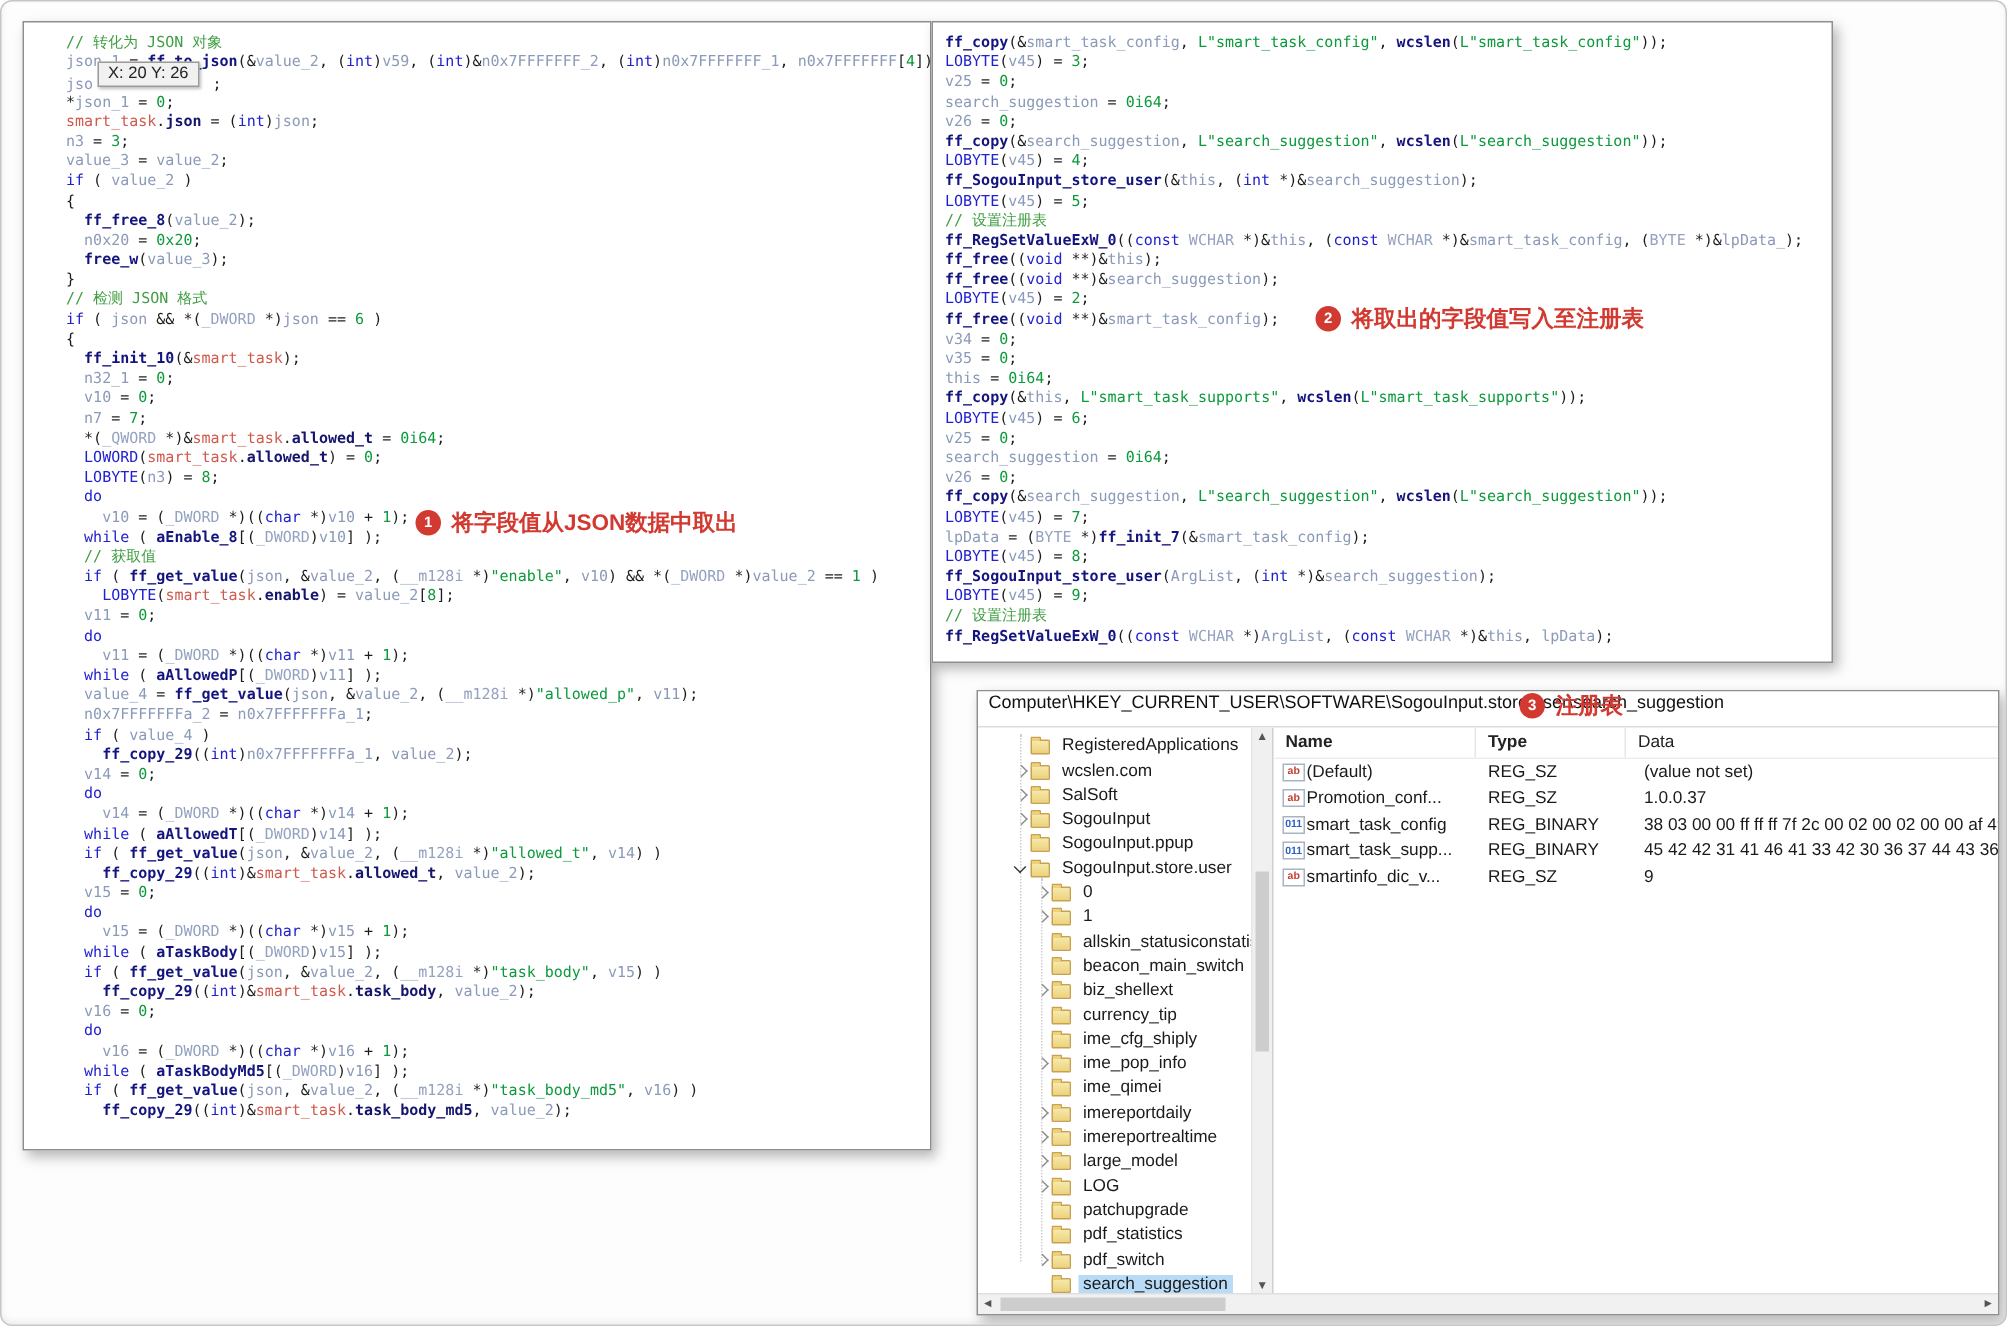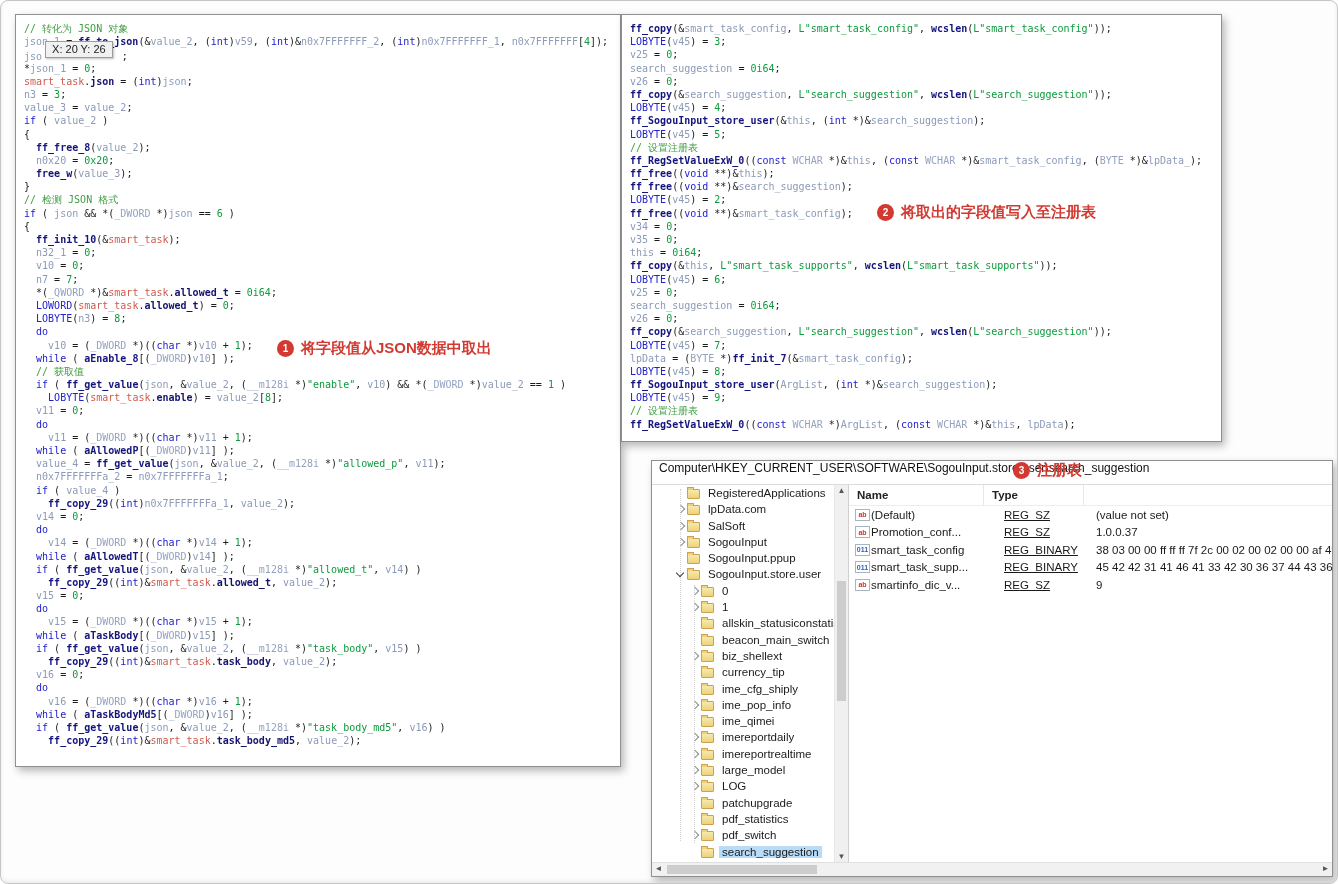--- a/index.html
+++ b/index.html
@@ -1,21 +1,21 @@
 <!DOCTYPE html>
 <html><head>
 <meta charset="utf-8">
 <style>
   html,body{margin:0;padding:0;background:#ffffff;}
   .frame{position:relative;width:1338px;height:884px;box-sizing:border-box;
          background:#fdfdfd;border:1px solid #c6c6c6;border-radius:8px;overflow:hidden;
          box-shadow:inset 0 -2px 4px rgba(0,0,0,.07);}
   .panel{position:absolute;background:#ffffff;border:1px solid #8f8f8f;
          box-shadow:3px 4px 8px rgba(0,0,0,.28);box-sizing:border-box;}
-  #panel-left{left:14px;top:13px;width:606px;height:753px;}
+  #panel-left{left:14px;top:13px;width:606px;height:753px;padding-left:20px;}
   #panel-right{left:620px;top:13px;width:601px;height:428px;}
   #panel-reg{left:650px;top:459px;width:682px;height:417px;}
 
   
   .code{padding:7px 8px;font:10px/13.2px "DejaVu Sans Mono",monospace;white-space:pre;overflow:hidden;}
   .code-line{height:13.2px;white-space:pre;}
   .tk-p{color:#1c1c1c}
   .tk-k{color:#2121cf}
   .tk-t{color:#94a2c0}
   .tk-v{color:#8b9ab8}
@@ -41,21 +41,21 @@
   #callout-3{left:1012px;top:460px;}
 
   
   .reg-address{height:23px;line-height:23px;padding:0 7px;font:12px "Liberation Sans",sans-serif;
                color:#111;border-bottom:1px solid #dcdcdc;white-space:nowrap;overflow:hidden;background:#fff;}
   .reg-body{position:absolute;top:24px;left:0;right:0;bottom:13px;display:flex;overflow:hidden;}
   .reg-tree{position:relative;width:182px;overflow:hidden;font:11.5px "Liberation Sans",sans-serif;color:#1a1a1a;padding-top:2px;box-sizing:border-box;}
   .guide{position:absolute;border-left:1px dotted #cfcfcf;width:0;}
   #g1{left:28px;top:4px;height:352px;}
   #g2{left:42px;top:100px;height:258px;}
-  .tree-row{display:flex;align-items:flex-start;height:16.3px;white-space:nowrap;position:relative;z-index:2;}
+  .tree-row{display:flex;align-items:flex-end;height:16.3px;white-space:nowrap;position:relative;z-index:2;}
   .tree-row.lvl2{padding-left:22px;}
   .tree-row.lvl3{padding-left:36px;}
   .chev{width:13px;height:12px;position:relative;flex:none;}
   .chev.r::before{content:"";position:absolute;left:4px;top:3px;width:5px;height:5px;
                   border-right:1px solid #8e8e8e;border-top:1px solid #8e8e8e;transform:rotate(45deg);}
   .chev.d::before{content:"";position:absolute;left:3px;top:2px;width:5px;height:5px;
                   border-right:1px solid #3a3a3a;border-top:1px solid #3a3a3a;transform:rotate(135deg);}
   .folder{flex:none;width:13px;height:10px;margin:2px 5px 0 0;position:relative;border-radius:1px;
           background:linear-gradient(#f7e9ab,#ecd27c);border:1px solid #c9a24f;box-sizing:border-box;}
   .folder::before{content:"";position:absolute;top:-3px;left:-1px;width:5px;height:2px;
@@ -74,22 +74,22 @@
   .h-name{width:135px;font-weight:bold;}
   .h-type{width:100px;font-weight:bold;}
   .h-data{flex:1;border-right:none !important;}
   .vrow{display:flex;align-items:center;height:17.5px;white-space:nowrap;}
   .icon-cell{flex:none;width:16px;margin-left:6px;}
   .vicon{width:15px;height:12px;border:1px solid #a9b4c2;background:#fff;box-sizing:border-box;
          display:flex;align-items:center;justify-content:center;
          font:bold 7px "Liberation Sans",sans-serif;letter-spacing:0;}
   .vicon.sz{color:#c23b2e;}
   .vicon.bin{color:#2b5fc0;}
-  .vname{width:113px;overflow:hidden;text-overflow:ellipsis;padding-right:20px;}
-  .vtype{width:92px;text-decoration:underline;}
+  .vname{width:113px;overflow:hidden;text-overflow:ellipsis;padding-right:8px;}
+  .vtype{width:104px;}
   .vdata{flex:1;overflow:hidden;}
 
   .reg-hscroll{position:absolute;left:0;right:0;bottom:0;height:13px;background:#f1f1f1;border-top:1px solid #e0e0e0;}
   .reg-hscroll .arr{position:absolute;top:0;width:13px;height:12px;text-align:center;color:#555;font:8px/12px "Liberation Sans",sans-serif;}
   .reg-hscroll .arr.left{left:0;}
   .reg-hscroll .arr.right{right:0;}
   .reg-hscroll .hthumb{position:absolute;left:15px;top:2px;width:150px;height:9px;background:#cdcdcd;}
 </style>
 </head>
 <body>
@@ -111,21 +111,21 @@
         <div class="guide" id="g1"></div>
         <div class="guide" id="g2"></div>
       <div class="tree-row lvl2">
             <span class="chev none"></span>
             <span class="folder"></span>
             <span class="tree-label">RegisteredApplications</span>
           </div>
           <div class="tree-row lvl2">
             <span class="chev r"></span>
             <span class="folder"></span>
-            <span class="tree-label">lpData.com</span>
+            <span class="tree-label">wcslen.com</span>
           </div>
           <div class="tree-row lvl2">
             <span class="chev r"></span>
             <span class="folder"></span>
             <span class="tree-label">SalSoft</span>
           </div>
           <div class="tree-row lvl2">
             <span class="chev r"></span>
             <span class="folder"></span>
             <span class="tree-label">SogouInput</span>
@@ -228,20 +228,21 @@
         </div>
       <div class="reg-vscroll">
         <span class="arr up">▲</span>
         <div class="vthumb"></div>
         <span class="arr down">▼</span>
       </div>
       <div class="reg-values">
         <div class="reg-header">
           <span class="h h-name">Name</span>
           <span class="h h-type">Type</span>
+          <span class="h h-data">Data</span>
         </div>
         <div id="reg-rows">
             <div class="vrow">
               <span class="icon-cell">
                 <span class="vicon sz">ab</span>
               </span>
               <span class="vname">(Default)</span>
               <span class="vtype">REG_SZ</span>
               <span class="vdata">(value not set)</span>
             </div>

